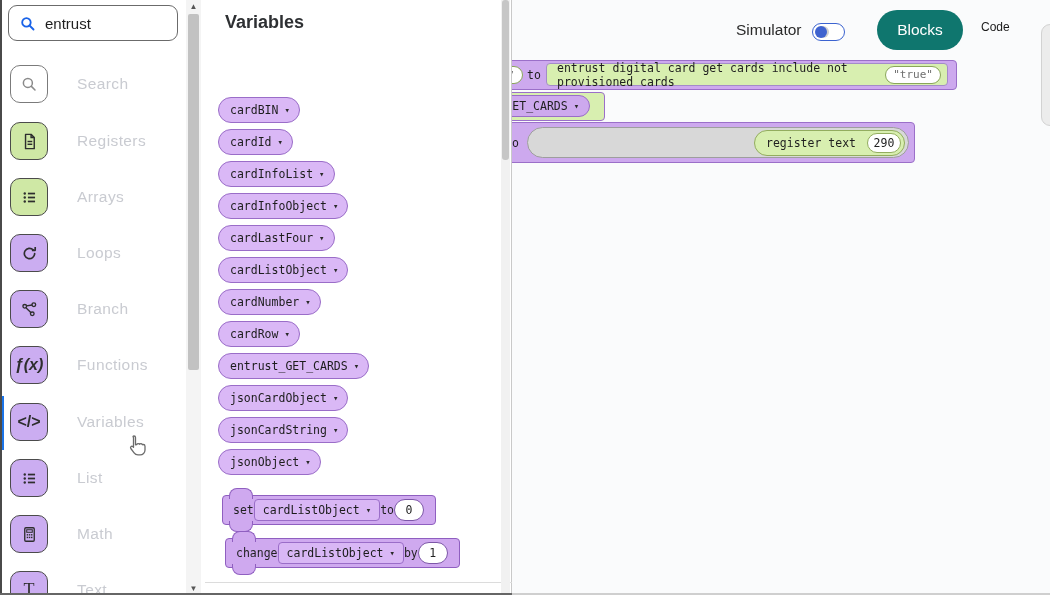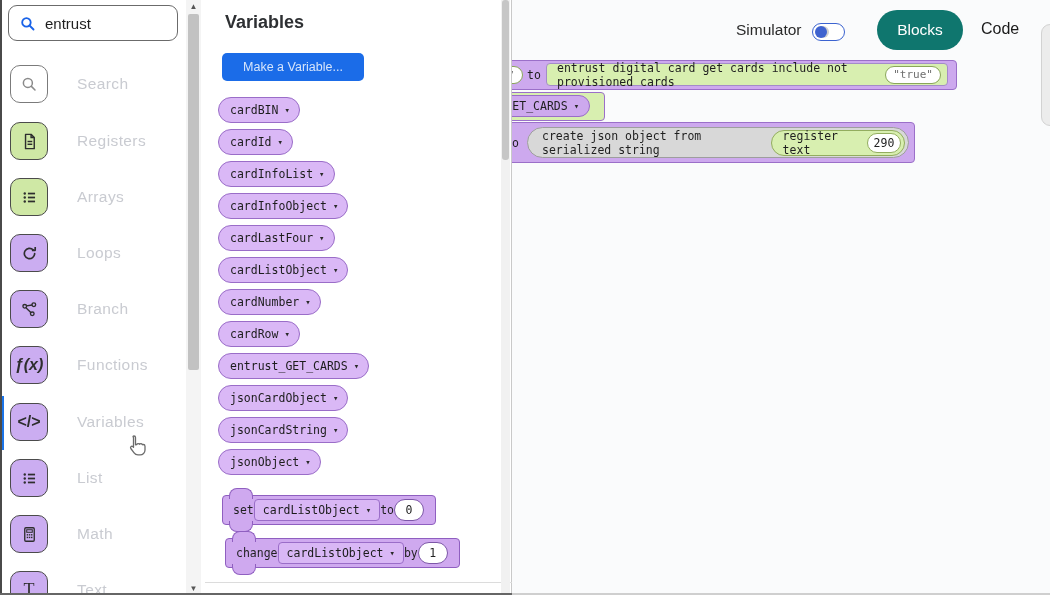--- a/index.html
+++ b/index.html
@@ -94,21 +94,21 @@
     position:absolute; left:812px; top:23px; width:33px; height:18px;
     border:1.5px solid #3b63d0; border-radius:10px; background:#fff; z-index:10;
   }
   .toggle .knob { position:absolute; left:1.5px; top:1.5px; width:12px; height:12px; border-radius:50%; background:#3f63cf; box-shadow:2px 0 0 rgba(120,120,120,.35); }
   .blocks-btn {
     position:absolute; left:877px; top:10px; width:86px; height:40px; border:none;
     background:#0f766e; border-radius:21px; color:#fff; font-size:15.5px;
     font-family:"Liberation Sans",sans-serif; display:flex; align-items:center; justify-content:center;
     cursor:pointer; z-index:10;
   }
-  .code-label { position:absolute; left:981px; top:20px; font-size:16px; color:#1a1a1a; z-index:10; }
+  .code-label { position:absolute; left:981px; top:20px; font-size:12px; color:#1a1a1a; z-index:10; }
   .corner-sliver {
     position:absolute; left:1041px; top:24px; width:18px; height:102px;
     background:#ececec; border:1px solid #d2d2d2; border-radius:10px; z-index:9;
   }
 
   
   .ws { position:absolute; inset:0; z-index:1; }
   .blk { position:absolute; font-size:11.5px; color:#1f1f1f; }
   .row1 { left:470px; top:60px; width:487px; height:30px; background:#cda9ee; border:1.5px solid #9b6fc9; border-radius:4px; }
   .row1 .qoval {
@@ -134,21 +134,21 @@
   }
   .row3 { left:430px; top:122px; width:485px; height:41px; background:#cda9ee; border:1.5px solid #9b6fc9; border-radius:4px; }
   .row3 .to { position:absolute; left:74px; top:13px; }
   .row3 .gray {
     position:absolute; left:96px; top:4px; width:382px; height:31px;
     background:#d8d8d8; border:1.5px solid #9e9e9e; border-radius:16px;
     display:flex; align-items:center; padding:0 3px 0 14px;
   }
   .row3 .ginner {
     margin-left:auto; height:26px; background:#d8efb0; border:1.5px solid #93ad5f; border-radius:13px;
-    display:inline-flex; align-items:center; gap:23px; padding:0 3px 0 11px;
+    display:inline-flex; align-items:center; gap:11px; padding:0 3px 0 11px;
   }
   .row3 .ginner .noval {
     background:#fff; border:1.5px solid #93ad5f; border-radius:10px; height:20px; min-width:34px;
     display:inline-flex; align-items:center; justify-content:center; font-size:11.5px; color:#222;
   }
 
   
   .cursor { position:absolute; left:125px; top:434px; z-index:50; pointer-events:none; }
 </style>
 </head>
@@ -170,40 +170,38 @@
     <div class="blk row2 mono">
       <span class="varpill">
         <span>entrust_GET_CARDS</span>
         <span class="dd-arrow">▾</span>
       </span>
     </div>
 
     <div class="blk row3 mono">
       <span class="to mono">to</span>
       <span class="gray">
-        <span>create json object from serialized string</span>
         <span class="ginner">
           <span>register text</span>
           <span class="noval mono">290</span>
         </span>
       </span>
     </div>
   </div>
 
   <span class="sim-label">Simulator</span>
   <div class="toggle">
     <span class="knob"></span>
   </div>
   <button class="blocks-btn">Blocks</button>
   <span class="code-label">Code</span>
   <div class="corner-sliver"></div>
 
   <div class="flyout">
     <div class="fly-title">Variables</div>
-    <button class="make-var-btn">Make a Variable...</button>
 
     <span class="chip mono" style="top:97px">
         <span>cardBIN</span>
         <span class="dd-arrow">▾</span>
       </span>
     <span class="chip mono" style="top:129px">
         <span>cardId</span>
         <span class="dd-arrow">▾</span>
       </span>
     <span class="chip mono" style="top:161px">

